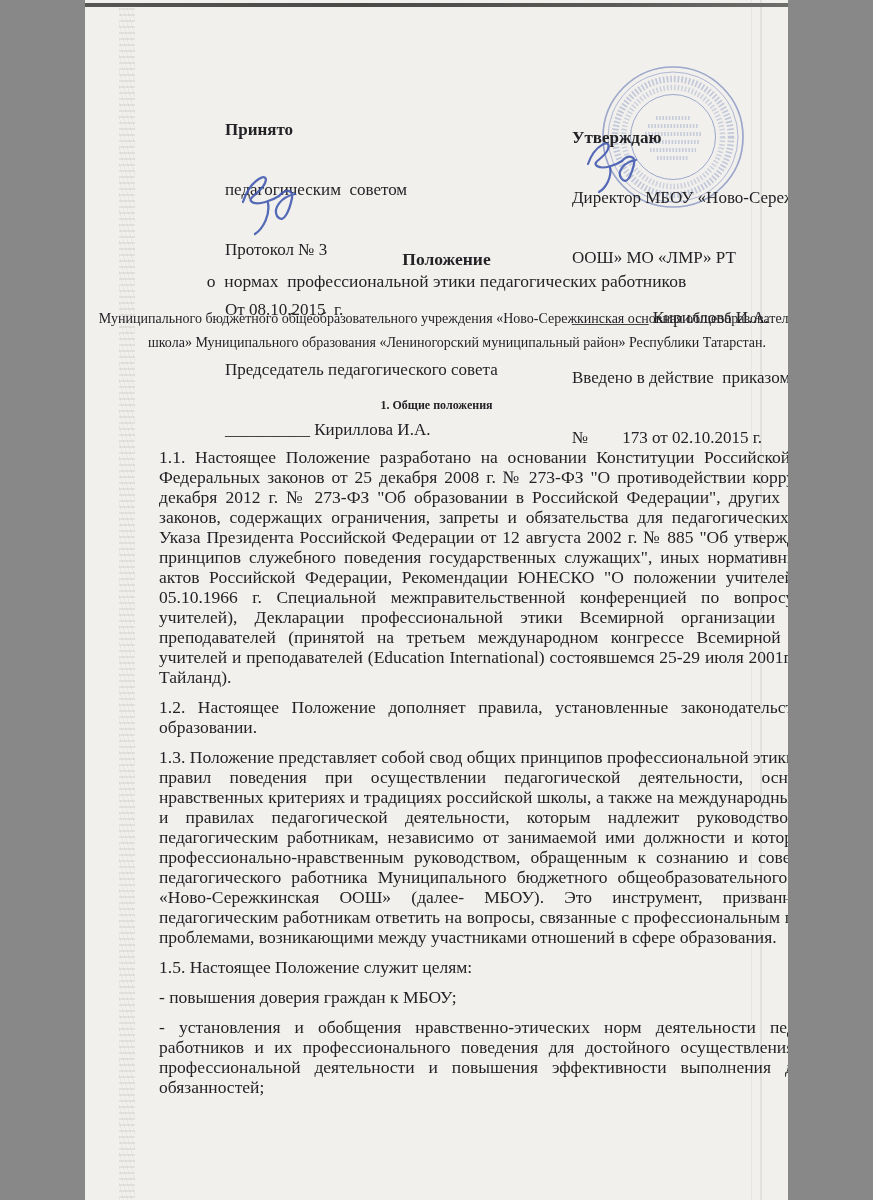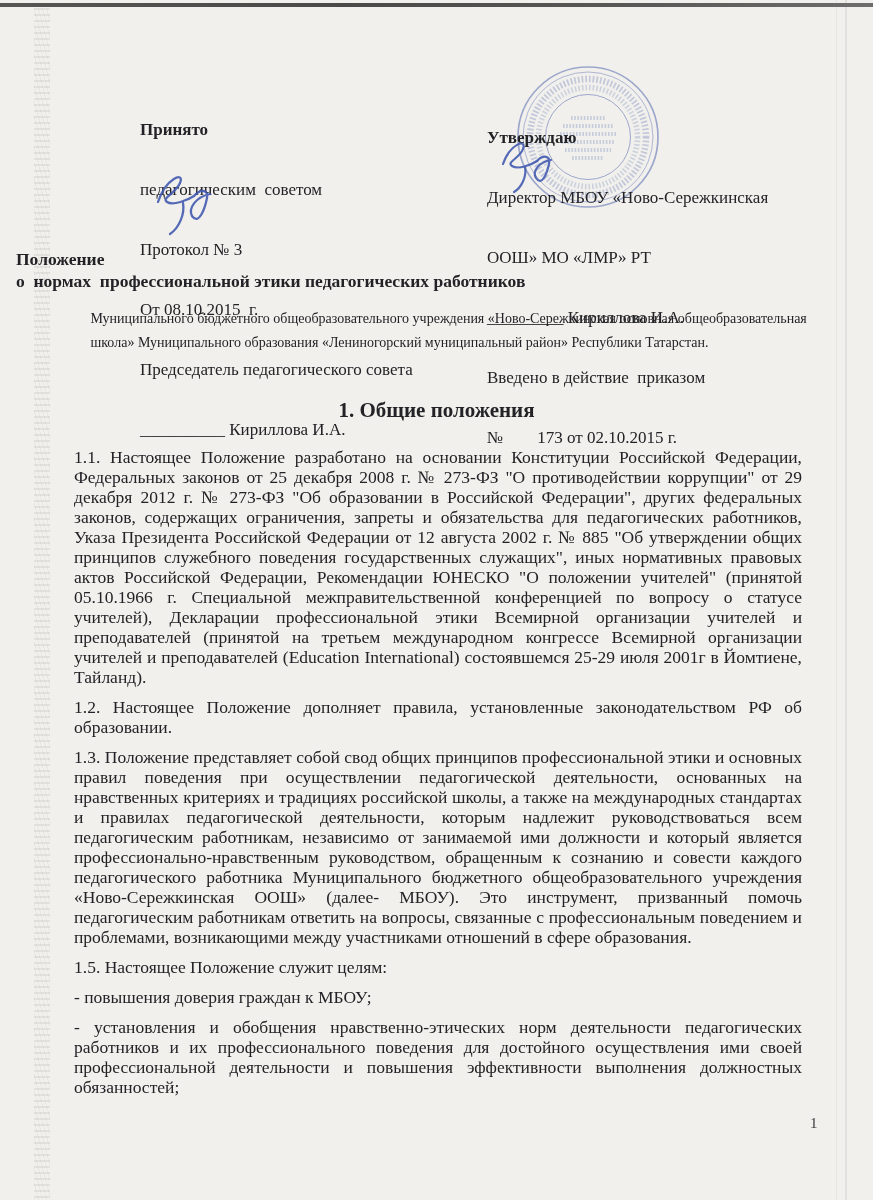--- a/index.html
+++ b/index.html
@@ -1,18 +1,18 @@
 <!DOCTYPE html>
 <html lang="ru"><head>
 <meta charset="utf-8">
 <style>
   html,body{margin:0;padding:0;background:#888;}
   .page{
     position:relative;
-    width:873px;height:1200px;
+    width:703px;height:1200px;
     margin:0 auto;
     background:#f1f0ec;
     font-family:"Liberation Serif","DejaVu Serif",serif;
     color:#232327;
     overflow:hidden;
   }
   
   .scan-top-edge{
     position:absolute;left:0;top:3px;width:100%;height:4px;
     background:linear-gradient(to right,#3a3a3a 0%,#2c2c2c 40%,#3f3f3f 75%,#565656 100%);
@@ -45,31 +45,31 @@
   .sig-right{left:493px;top:134px;}
 
   .stamp-svg{
     position:absolute;left:511px;top:60px;
     mix-blend-mode:multiply;
     opacity:.62;
     pointer-events:none;
   }
 
   
-  .doc-title{position:absolute;left:16px;top:248px;width:100%;}
+  .doc-title{position:absolute;left:10px;top:248px;width:100%;text-align:center;}
   .doc-title .t1{font-weight:bold;font-size:17.5px;line-height:22px;white-space:pre-wrap;}
-  .doc-title .t2{font-weight:bold;font-size:17.5px;line-height:22px;white-space:pre-wrap;}
+  .doc-title .t2{font-weight:normal;font-size:17.5px;line-height:22px;white-space:pre-wrap;}
   .doc-title .t3{
     font-size:14px;line-height:23.5px;
     width:724px;margin:15px auto 0;font-family:Liberation Serif, serif;
   }
 
   .section-heading{
     position:absolute;left:0;top:398px;width:100%;
-    text-align:center;font-weight:bold;font-size:21px;
+    text-align:center;font-weight:bold;font-size:12px;
   }
 
   
   .body-text{
     position:absolute;left:64px;top:437px;width:748px;
     font-size:17.5px;line-height:20px;
     text-align:justify;
   }
   .body-text p{margin:10px;}
 

